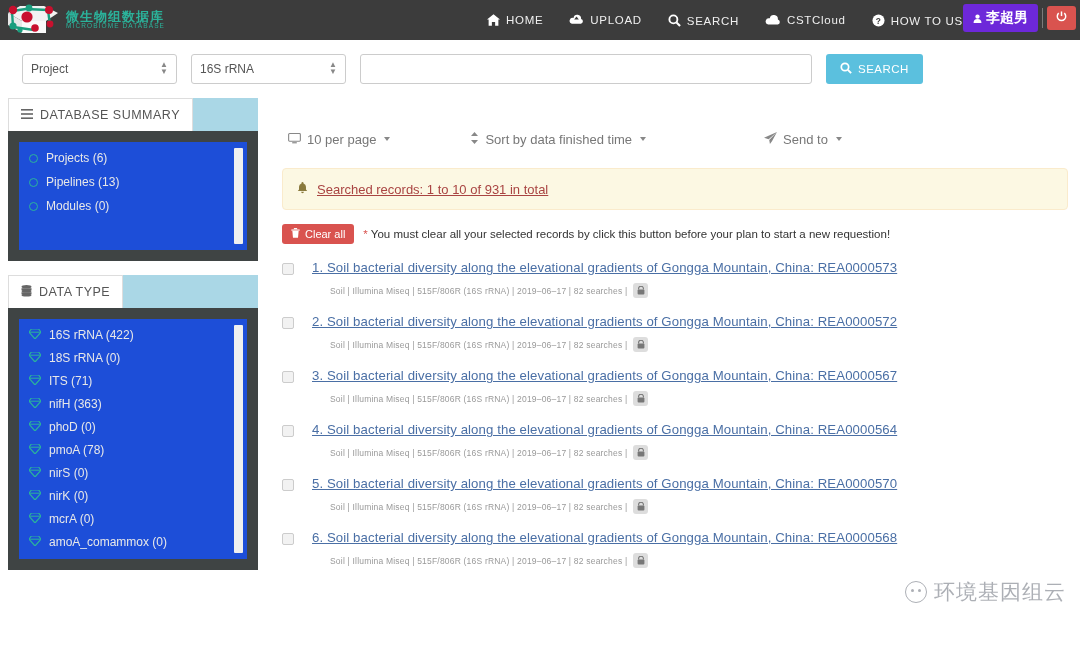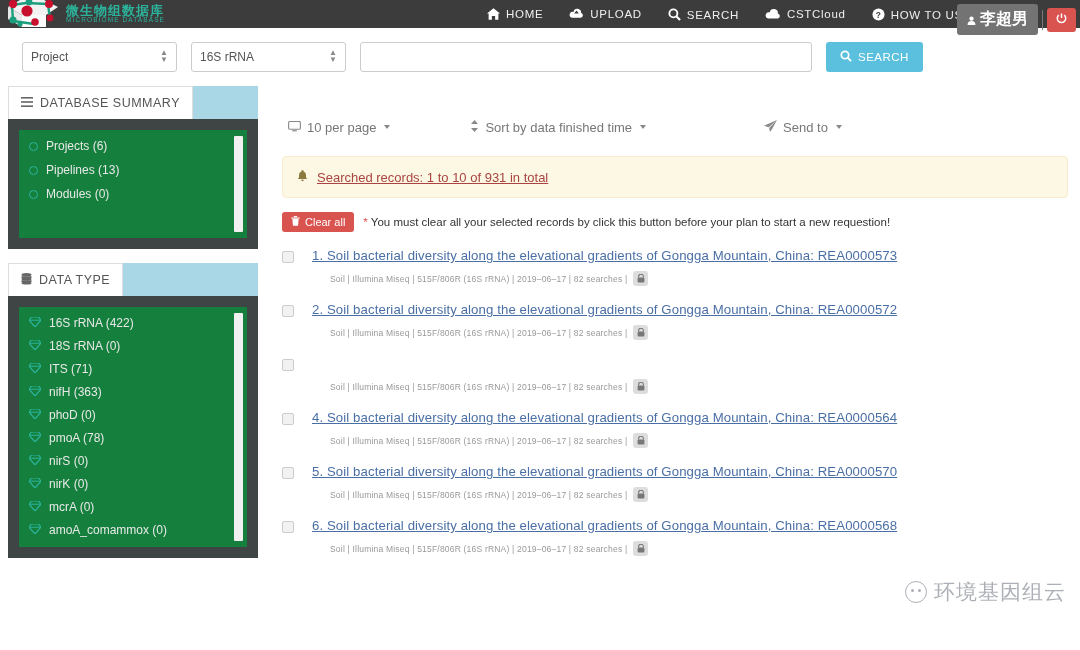--- a/index.html
+++ b/index.html
@@ -5,41 +5,41 @@
   * { box-sizing: border-box; margin: 0; padding: 0; }
   html, body {
     width: 1080px; height: 650px;
     background: #fff;
     font-family: "Liberation Sans", sans-serif;
     overflow: hidden;
   }
 
   
   .navbar {
-    height: 28px; background: #3c3c3c;
+    height: 40px; background: #3c3c3c;
     display: flex; align-items: center;
     position: relative;
   }
   .brand { display: flex; align-items: center; padding-left: 4px; height: 36px; }
   .brand-logo { width: 58px; height: 34px; position: relative; }
   .brand-text { margin-left: 4px; line-height: 1.05; }
   .brand-cn { font-size: 13px; color: #2bb39b; letter-spacing: 1px; font-weight: bold;}
   .brand-en { font-size: 6.5px; color: #2bb39b; letter-spacing: 1.1px; }
 
   .nav-links { display: flex; align-items: center; margin-left: 322px; gap: 26px; }
   .nav-item {
     display: flex; align-items: flex-end; gap: 6px;
     color: #efefef; font-size: 11.5px; letter-spacing: .7px;
     cursor: pointer; white-space: nowrap;
   }
   .nav-item svg { display:block; }
 
   .nav-right { position: absolute; right: 4px; top: 4px; display: flex; align-items: center; gap: 4px; }
   .btn-user {
-    background: #737373; color: #fff; font-size: 16px;
+    background: #6d28d9; color: #fff; font-size: 14px;
     padding: 5px 10px; border-radius: 3px; display: flex; align-items: center; gap: 4px;
     cursor: pointer; font-weight: bold;
   }
   .nav-divider { width: 1px; height: 20px; background: #7a7a7a; }
   .btn-power {
     background: #d9534f; color: #fff; font-size: 12px;
     padding: 5px 9px; border-radius: 3px; cursor: pointer;
     display:flex; align-items:center;
   }
 
@@ -78,21 +78,21 @@
     padding: 0 12px; font-size: 12.5px; color: #555; letter-spacing: .5px;
     cursor: pointer;
   }
   .panel-tab-fill { flex: 1; background: #aad7e6; }
   .panel-body {
     background: #3f4444; padding: 11px;
     height: 130px;
   }
   .panel-body.tall { height: 262px; }
   .panel-inner {
-    background: #15803d; height: 100%; position: relative;
+    background: #1d4ed8; height: 100%; position: relative;
     padding: 9px 10px; overflow: hidden;
   }
   .li { display: flex; align-items: center; gap: 8px; color: #e8e8e8; font-size: 12px; margin-bottom: 10px; }
   .li.compact { margin-bottom: 9px; }
   .ring { width: 9px; height: 9px; border: 1.6px solid #2bb39b; border-radius: 50%; flex-shrink: 0; }
   .gem { flex-shrink: 0; }
   .sbar {
     position: absolute; right: 4px; top: 6px; bottom: 6px; width: 9px;
     background: #f0f0f0; border-radius: 1px;
   }
@@ -506,20 +506,21 @@
               <path d="M1.6 3.6V2.6a2.4 2.4 0 0 1 4.8 0v1" fill="none" stroke="#777" stroke-width="1.1"></path>
               <rect x="0.6" y="3.6" width="6.8" height="5" rx="1" fill="#777"></rect>
             </svg>
         </span>
       </div>
     </div>
 
     <div class="rrow">
       <div class="rtop">
         <div class="cbox"></div>
+        <div class="rtitle">3. Soil bacterial diversity along the elevational gradients of Gongga Mountain, China: REA0000567</div>
       </div>
       <div class="rmeta">
         <span>Soil | Illumina Miseq | 515F/806R (16S rRNA) | 2019–06–17 | 82 searches |</span>
         <span class="lock">
           <svg width="8" height="9" viewBox="0 0 8 9">
               <path d="M1.6 3.6V2.6a2.4 2.4 0 0 1 4.8 0v1" fill="none" stroke="#777" stroke-width="1.1"></path>
               <rect x="0.6" y="3.6" width="6.8" height="5" rx="1" fill="#777"></rect>
             </svg>
         </span>
       </div>

